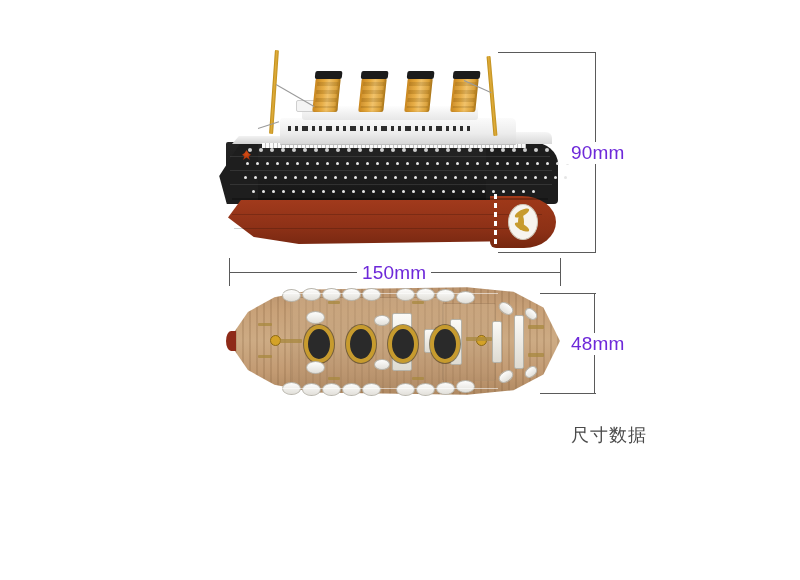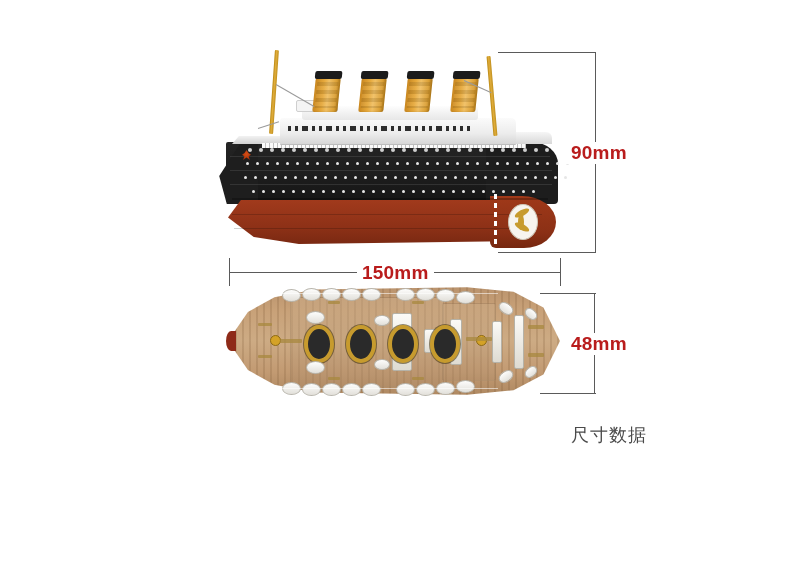--- a/index.html
+++ b/index.html
@@ -11,27 +11,26 @@
     position:relative;
   }
   #stage{position:absolute;left:0;top:0;width:800px;height:580px;}
 
   
   .dim-line{position:absolute;background:#5a5a5a;}
   .dim-h{height:1px;}
   .dim-v{width:1px;}
   .dim-label{
     position:absolute;
-    color:#b91c1c;
+    color:#6d28d9;
     font-size:19px;
     letter-spacing:.2px;
     white-space:nowrap;
     background:#ffffff;
     padding:0 5px;
-    font-weight:bold;
   }
   .caption{
     position:absolute;
     color:#4a4a4a;
     font-size:18px;
     letter-spacing:1px;
     white-space:nowrap;
   }
 
   

